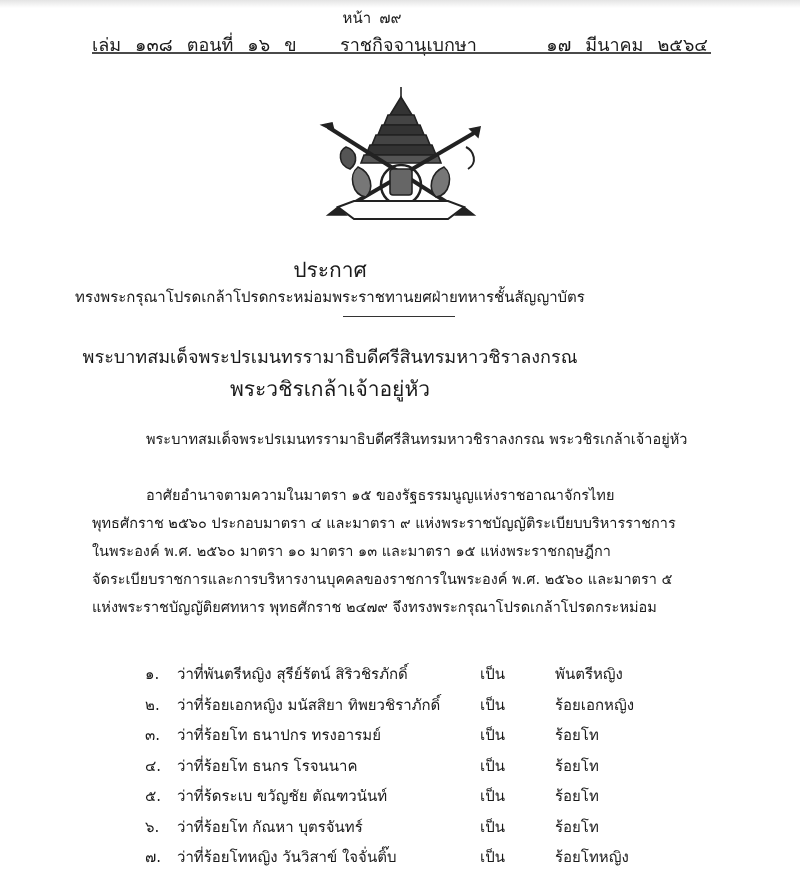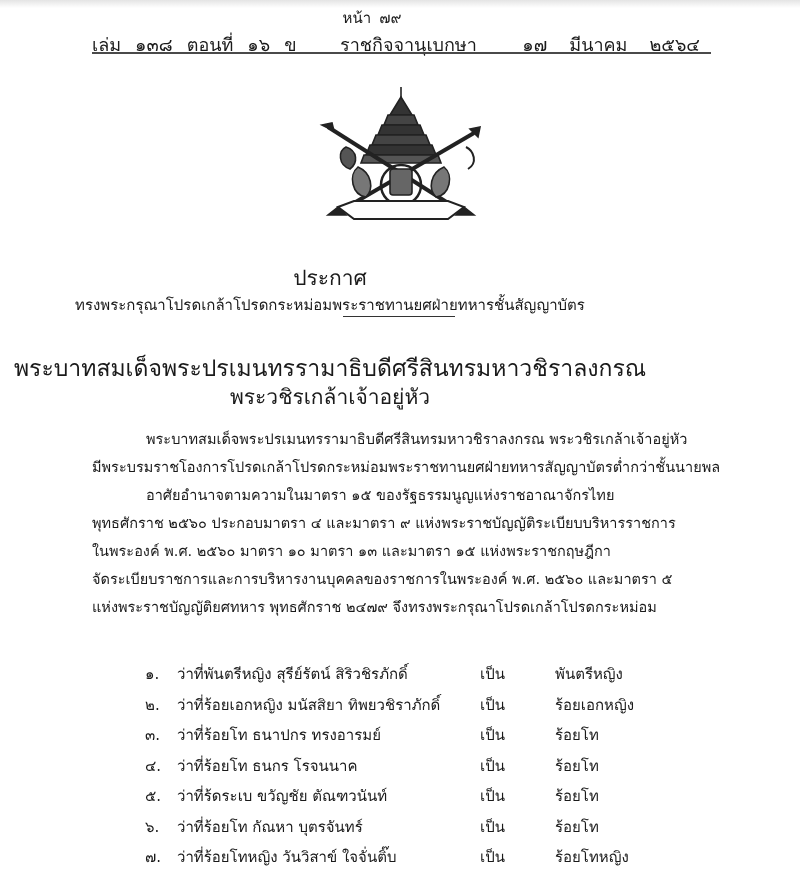--- a/index.html
+++ b/index.html
@@ -17,35 +17,35 @@
   .page-no {
     position: absolute; top: 6px; left: 0; width: 744px;
     text-align: center; font-size: 15px;
   }
   .page-no span { margin: 0 4px; }
   .hdr { position: absolute; top: 30px; font-size: 18px; white-space: nowrap; }
   .hdr span { margin-right: 14px; }
   .hdr-left { left: 92px; }
   .hdr-center { left: 340px; }
   .hdr-right { right: 92px; }
-  .hdr-right span { margin-right: 8px; margin-left: 14px; }
+  .hdr-right span { margin-right: 0; margin-left: 14px; }
   .hdr-rule {
     position: absolute; left: 92px; top: 52px; width: 619px; height: 2px;
     background: #4a4a4a;
   }
   .emblem {
     position: absolute; left: 318px; top: 85px; width: 166px; height: 150px;
   }
-  .center-text { position: absolute; left: 0; width: 660px; text-align: center; margin-top: 8px; }
+  .center-text { position: absolute; left: 0; width: 660px; text-align: center; }
   .ann-title { top: 253px; font-size: 21px; }
   .ann-subtitle { top: 285px; font-size: 15px; }
   .short-rule {
     position: absolute; left: 343px; top: 316px; width: 112px; height: 1px; background: #333;
   }
-  .king-line1 { top: 342px; font-size: 23px; }
+  .king-line1 { top: 342px; font-size: 18px; }
   .king-line2 { top: 372px; font-size: 21px; }
   .para {
     position: absolute; left: 92px; width: 619px; font-size: 14.5px;
     line-height: 28px; text-align: justify;
   }
   .para .line { display: block; white-space: nowrap; }
   .para .indent { padding-left: 54px; }
   .p1 { top: 425px; }
   .p2 { top: 481px; }
   .list { position: absolute; left: 145px; top: 662px; font-size: 15px; }
@@ -105,21 +105,20 @@
 
 <div class="center-text ann-title">ประกาศ</div>
 <div class="center-text ann-subtitle">ทรงพระกรุณาโปรดเกล้าโปรดกระหม่อมพระราชทานยศฝ่ายทหารชั้นสัญญาบัตร</div>
 <div class="short-rule"></div>
 
 <div class="center-text king-line1">พระบาทสมเด็จพระปรเมนทรรามาธิบดีศรีสินทรมหาวชิราลงกรณ</div>
 <div class="center-text king-line2">พระวชิรเกล้าเจ้าอยู่หัว</div>
 
 <div class="para p1">
   <span class="line indent">พระบาทสมเด็จพระปรเมนทรรามาธิบดีศรีสินทรมหาวชิราลงกรณ  พระวชิรเกล้าเจ้าอยู่หัว</span>
-  <span class="line">มีพระบรมราชโองการโปรดเกล้าโปรดกระหม่อมพระราชทานยศฝ่ายทหารสัญญาบัตรต่ำกว่าชั้นนายพล</span>
 </div>
 
 <div class="para p2">
   <span class="line indent">อาศัยอำนาจตามความในมาตรา  ๑๕  ของรัฐธรรมนูญแห่งราชอาณาจักรไทย</span>
   <span class="line">พุทธศักราช  ๒๕๖๐  ประกอบมาตรา  ๔  และมาตรา  ๙  แห่งพระราชบัญญัติระเบียบบริหารราชการ</span>
   <span class="line">ในพระองค์  พ.ศ.  ๒๕๖๐  มาตรา  ๑๐  มาตรา  ๑๓  และมาตรา  ๑๕  แห่งพระราชกฤษฎีกา</span>
   <span class="line">จัดระเบียบราชการและการบริหารงานบุคคลของราชการในพระองค์  พ.ศ.  ๒๕๖๐  และมาตรา  ๕</span>
   <span class="line">แห่งพระราชบัญญัติยศทหาร  พุทธศักราช  ๒๔๗๙  จึงทรงพระกรุณาโปรดเกล้าโปรดกระหม่อม</span>
 </div>
 

